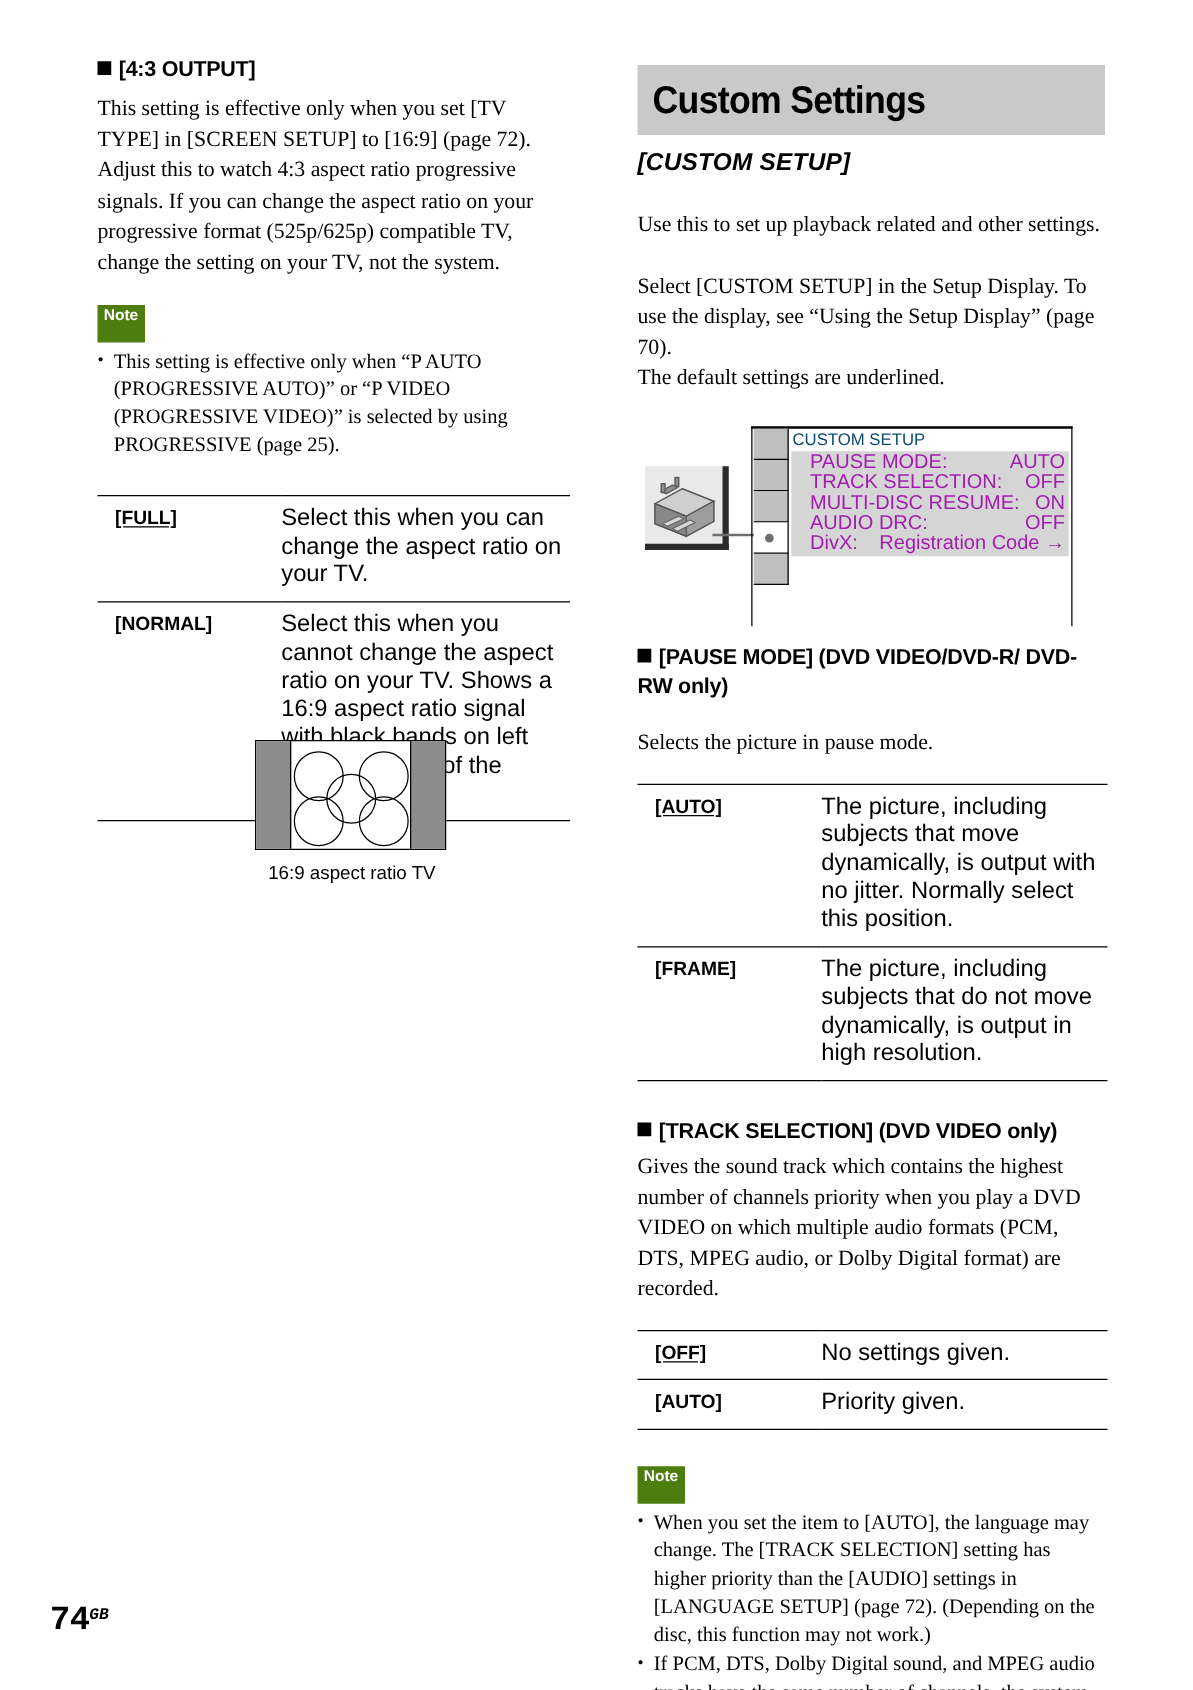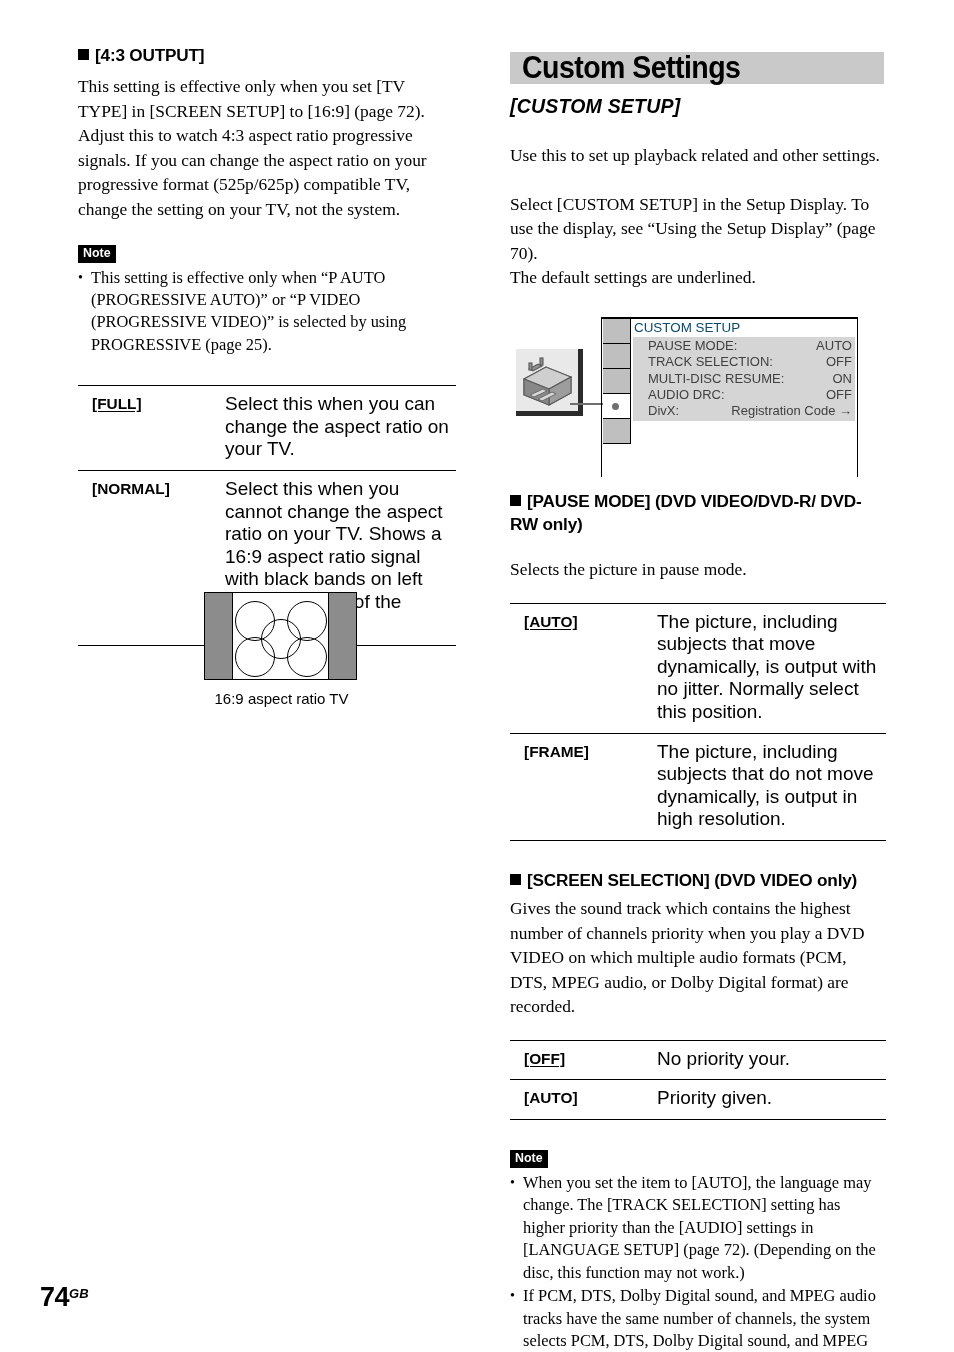--- a/index.html
+++ b/index.html
@@ -60,27 +60,27 @@
     width: 11px;
     height: 11px;
     background: #000;
     margin-right: 6px;
     vertical-align: 1px;
   }
 
   
   .note-badge {
     display: inline-block;
-    background: #000000;
+    background: #4d7c0f;
     color: #ffffff;
     font-family: "Liberation Sans", sans-serif;
     font-weight: bold;
     font-size: 12.4px;
     line-height: 15px;
-    padding: 1px 5px 2px 5px;
+    padding: 1px 5px 14px 5px;
     letter-spacing: 0px;
   }
   .note-list {
     margin: 4px 0 0 0;
     padding: 0;
     list-style: none;
   }
   .note-list li {
     font-family: "Liberation Serif", serif;
     font-size: 16.4px;
@@ -158,21 +158,21 @@
     font-family: "Liberation Sans", sans-serif;
     font-size: 15px;
     text-align: center;
     margin-top: 10px;
     width: 155px;
   }
 
   
   .banner {
     background: #c9c9c9;
-    height: 32px;
+    height: 56px;
     width: 374px;
     display: flex;
     align-items: center;
     padding-left: 12px;
     box-sizing: border-box;
   }
   .banner-title {
     font-family: "Liberation Sans", sans-serif;
     font-weight: bold;
     font-size: 31px;
@@ -276,33 +276,33 @@
   }
   .menu-list {
     background: #d5d5d5;
     padding: 1px 3px 2px 3px;
     margin-top: 1px;
   }
   .menu-row {
     display: flex;
     justify-content: space-between;
     font-family: "Liberation Sans", sans-serif;
-    font-size: 13px;
+    font-size: 16px;
     line-height: 16.3px;
-    color: #404040;
+    color: #a21caf;
     padding-left: 12px;
   }
   .menu-row .mv { white-space: nowrap; }
 
   
   .pagenum {
     position: absolute;
     left: 40px;
     top: 1282px;
-    font-family: Liberation Sans, sans-serif;
+    font-family: Liberation Mono, monospace;
     font-weight: bold;
     font-size: 27px;
     letter-spacing: -0.5px;
     text-align: right;
   }
   .pagenum sup {
     font-size: 13px;
     font-style: italic;
     font-weight: bold;
     vertical-align: 8px;
@@ -451,31 +451,31 @@
         <tr>
           <td class="term"><span>[FRAME]</span></td>
           <td class="desc">The picture, including subjects that do not move dynamically, is output in high resolution.</td>
         </tr>
       </tbody>
     </table>
 
     <div class="gap-lg"></div>
 
     <div class="sec-head">
-      <span class="sq"></span><span>[SCREEN SELECTION] (DVD VIDEO only)</span>
+      <span class="sq"></span><span>[TRACK SELECTION] (DVD VIDEO only)</span>
     </div>
     <p class="body-text" style="margin-top:4px;">Gives the sound track which contains the highest number of channels priority when you play a DVD VIDEO on which multiple audio formats (PCM, DTS, MPEG audio, or Dolby Digital format) are recorded.</p>
 
     <div class="gap-md"></div>
 
     <table class="def-table">
       <tbody>
         <tr>
           <td class="term"><span class="term-default">[OFF]</span></td>
-          <td class="desc">No priority your.</td>
+          <td class="desc">No settings given.</td>
         </tr>
         <tr>
           <td class="term"><span>[AUTO]</span></td>
           <td class="desc">Priority given.</td>
         </tr>
       </tbody>
     </table>
 
     <div class="gap-lg"></div>
 

